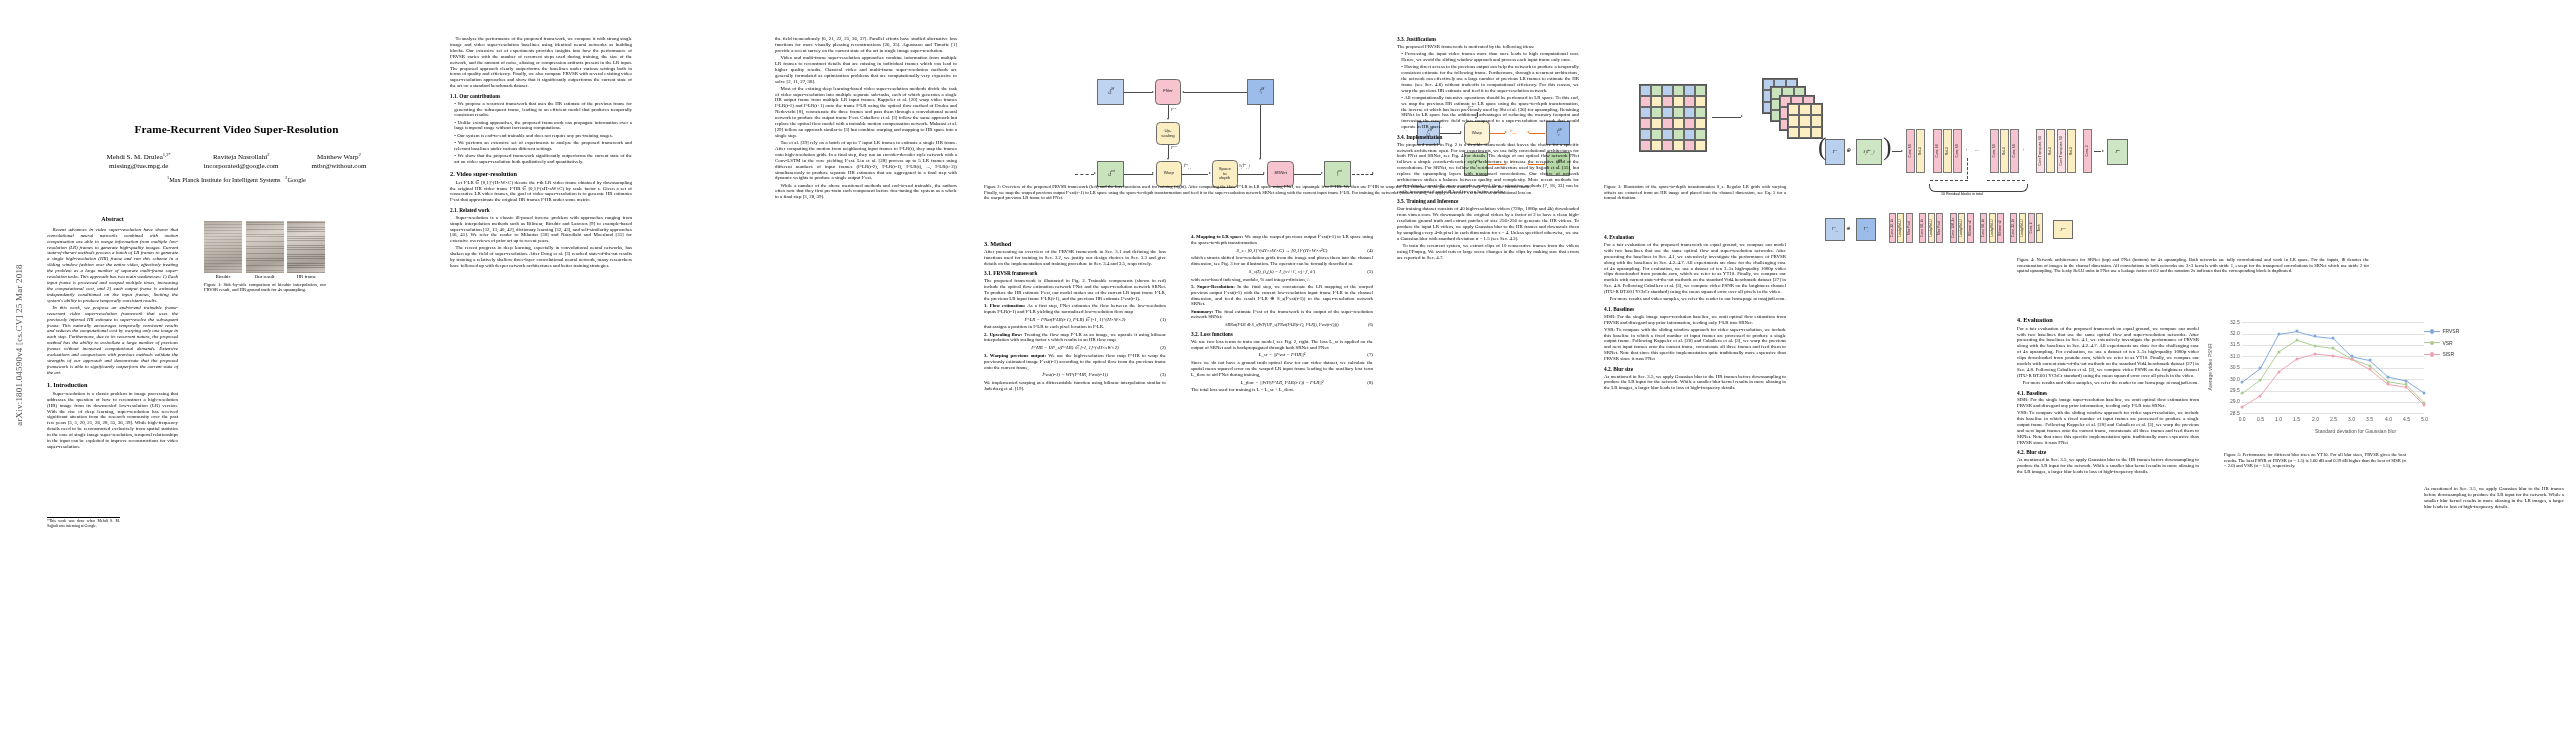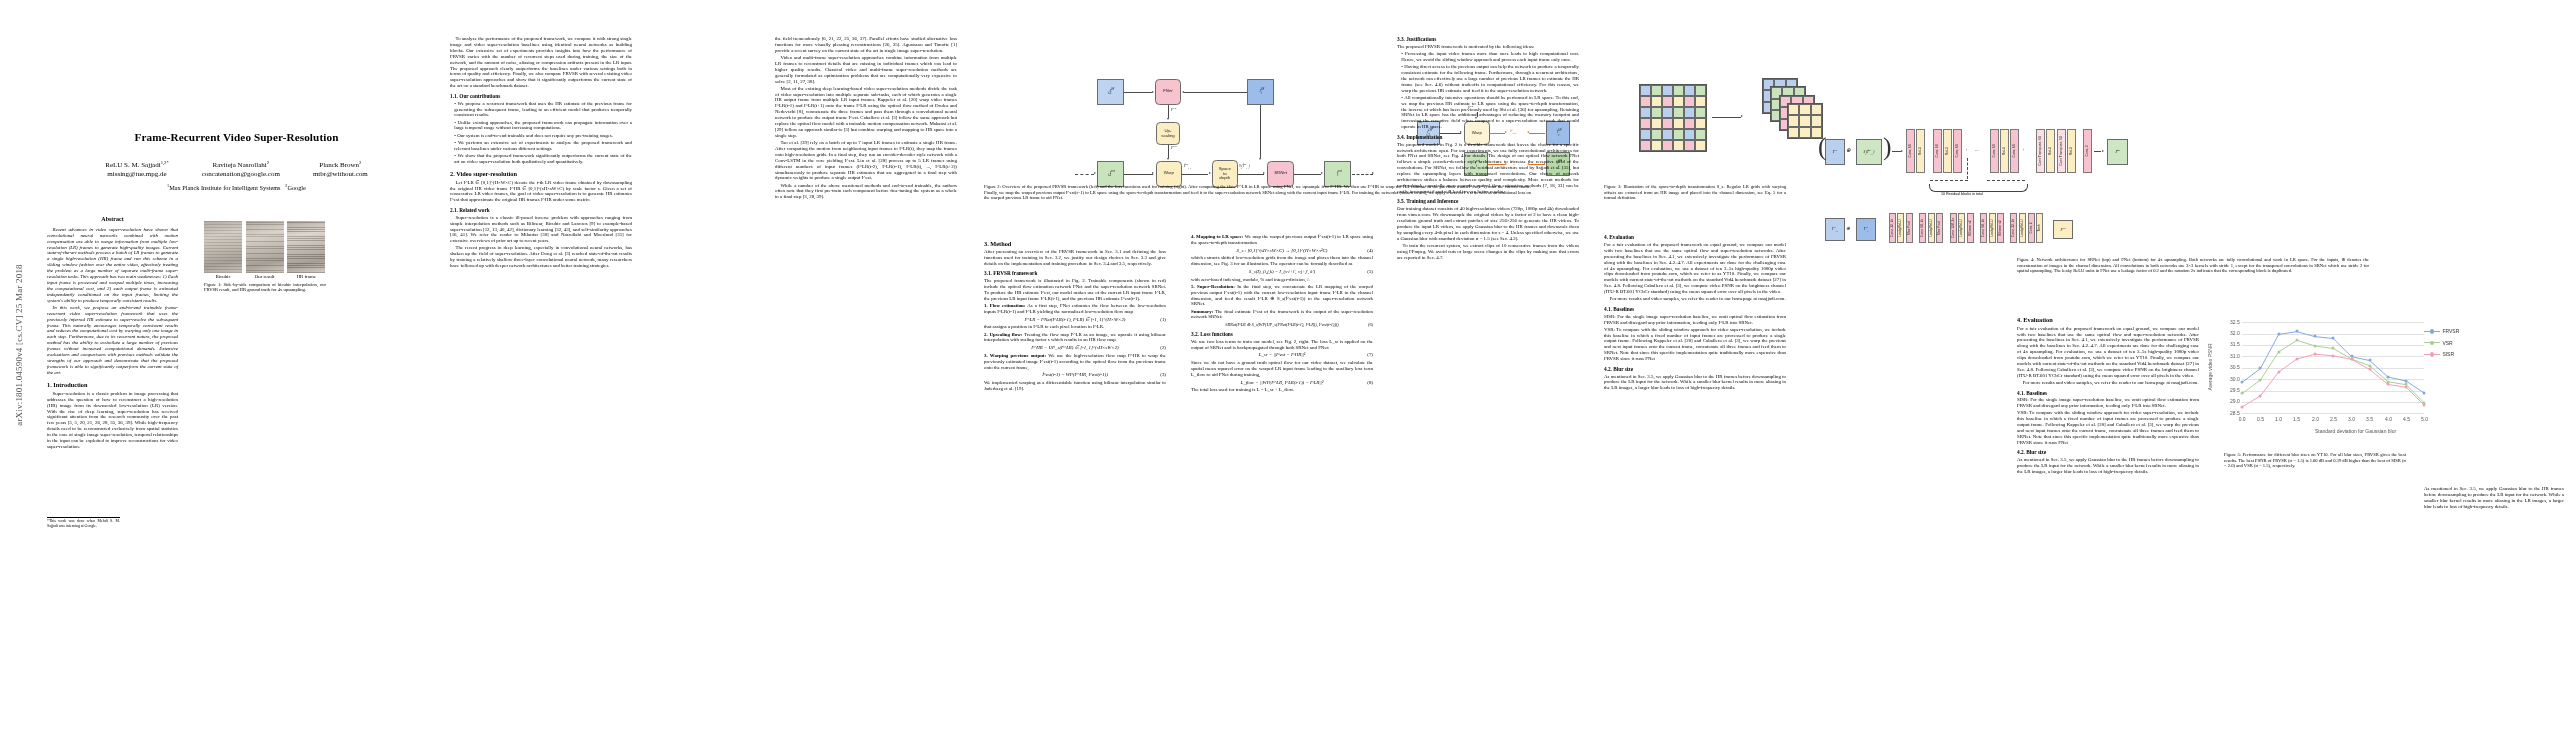--- a/index.html
+++ b/index.html
@@ -15,21 +15,21 @@
     position:absolute;left:-72px;top:340px;width:182px;
     transform:rotate(-90deg);transform-origin:center center;
     font-family:"Liberation Serif",serif;font-size:9px;color:#555;
     letter-spacing:0.2px;text-align:center;white-space:nowrap;
   }
 
   
   .col{position:absolute;top:36px;width:182px;font-size:4.9px;line-height:1.205;text-align:justify;}
   .col p{margin:0 0 1.2px 0;text-indent:5.5px;}
   .col p.noind{text-indent:0;}
-  h1.title{font-size:11.2px;font-weight:bold;text-align:center;margin:16px;letter-spacing:0.1px;}
+  h1.title{font-size:11.2px;font-weight:bold;text-align:center;margin:8px;letter-spacing:0.1px;}
   .authors{display:flex;justify-content:center;gap:33px;margin-top:16px;font-size:7px;text-align:center;}
   .authors .a-line2{display:block;}
   .affil{text-align:center;font-size:6.3px;margin-top:4.3px;}
   h2.sec{font-size:6.3px;font-weight:bold;margin:5.5px 0 2.1px 0;text-indent:0;text-align:left;}
   h3.sub{font-size:5.3px;font-weight:bold;margin:3.6px 0 1.5px 0;text-indent:0;text-align:left;}
   .abs-head{font-size:6px;font-weight:bold;text-align:center;margin:0 0 3.6px 0;}
   .abstract{font-style:italic;font-size:4.9px;line-height:1.205;text-align:justify;}
   .abstract p{text-indent:5.5px;margin:0;}
   .caption{font-size:4.6px;line-height:1.19;text-align:justify;margin-top:2.4px;}
   .eq{font-style:italic;font-size:4.9px;text-align:center;margin:1.8px 0;text-indent:0;position:relative;}
@@ -118,29 +118,29 @@
 <div class="page">
 
   <div class="arxiv-stamp">arXiv:1801.04590v4  [cs.CV]  25 Mar 2018</div>
 
   <div class="col" style="left:36px;top:36px;width:401px;">
     <div style="height:79px"></div>
     <h1 class="title">Frame-Recurrent Video Super-Resolution</h1>
 
     <div class="authors">
       <div>
-        <span>ReLU S. M. Sajjadi</span><sup>1,2*</sup>
+        <span>Mehdi S. M. Drulea</span><sup>1,2*</sup>
         <span class="a-line2">missing@tue.mpg.de</span>
       </div>
       <div>
         <span>Raviteja Nasrollahi</span><sup>2</sup>
-        <span class="a-line2">concatenation@google.com</span>
+        <span class="a-line2">incorporated@google.com</span>
       </div>
       <div>
-        <span>Planck Brown</span><sup>2</sup>
+        <span>Matthew Warp</span><sup>2</sup>
         <span class="a-line2">mtbr@without.com</span>
       </div>
     </div>
 
     <div class="affil">
       <sup>1</sup><span>Max Planck Institute for Intelligent Systems</span>
       &nbsp;&nbsp;<sup>2</sup><span>Google</span>
     </div>
   </div>
 

